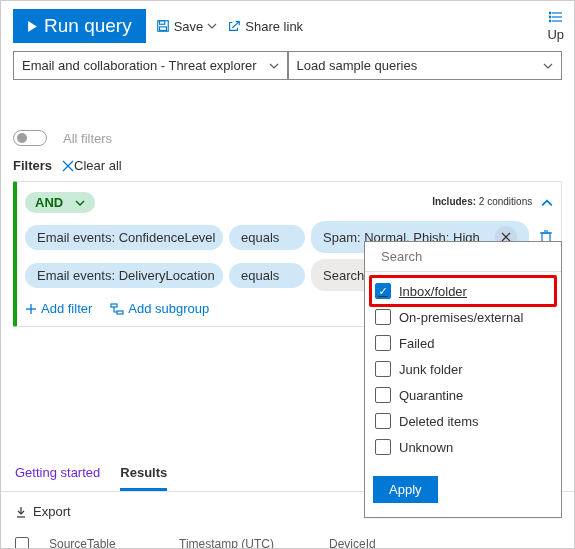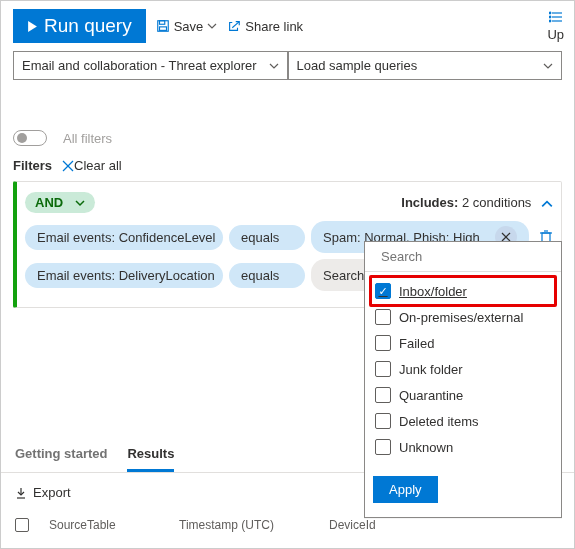--- a/index.html
+++ b/index.html
@@ -14,35 +14,35 @@
   .selectbox { flex: 1; border: 1px solid #8a8886; padding: 6px 8px; display: flex; justify-content: space-between; align-items: center; cursor: pointer; background: #fff; }
   .toggle-row { padding: 4px 12px 12px 12px; display: flex; align-items: center; gap: 16px; color: #a19f9d; margin-top: 36px; }
   .toggle { width: 34px; height: 16px; border: 1px solid #a19f9d; border-radius: 10px; position: relative; background: #fff; }
   .toggle::after { content:""; width:10px; height:10px; background:#a19f9d; border-radius:50%; position:absolute; top:2px; left:3px; }
   .filters-row { padding: 0 12px 8px 12px; display: flex; align-items: center; gap: 10px; }
   .filters-row b { font-weight: 600; }
   .clear { display: flex; align-items: center; cursor: pointer; }
   .filter-block { margin: 0 12px; border: 1px solid #e1dfdd; border-left: 4px solid #13a10e; padding: 10px 8px 10px 8px; border-radius: 2px; }
   .and-row { display: flex; align-items: center; justify-content: space-between; margin-bottom: 8px; }
   .and-pill { background: #caead8; color: #0b6a0b; border-radius: 12px; padding: 3px 10px; display: inline-flex; align-items: center; gap: 12px; font-weight: 600; }
-  .includes { font-size: 13px; }
+  .includes { font-size: 10px; }
   .includes b { font-weight: 600; }
   .cond-row { display: flex; align-items: center; gap: 6px; margin-bottom: 6px; }
   .pill { background: #d0e7f8; border-radius: 14px; padding: 5px 12px; white-space: nowrap; font-size: 13px; }
   .pill-field { width: 198px; }
   .pill-op { width: 76px; }
   .pill-val { flex: 1; display: flex; justify-content: space-between; align-items: center; min-width: 0; }
   .pill-val span { overflow: hidden; text-overflow: ellipsis; white-space: nowrap; }
   .pill-search { background: #edebe9; }
   .xbtn { width: 22px; height: 22px; border-radius: 50%; background: #c7d8ec; display:flex; align-items:center; justify-content:center; margin-left: 4px; flex-shrink:0; cursor:pointer; }
   .trash { color: #0078d4; margin-left: 4px; cursor:pointer; flex-shrink:0; }
   .addrow { display: flex; gap: 18px; margin-top: 10px; }
   .addlink { color: #0078d4; display: flex; align-items: center; gap: 4px; cursor: pointer; }
   .tabs { display: flex; gap: 20px; padding: 18px 14px 0 14px; border-bottom: 1px solid #e1dfdd; margin-top: 120px; }
-  .tab { padding-bottom: 8px; cursor: pointer; color: #737373; font-weight: bold; }
+  .tab { padding-bottom: 8px; cursor: pointer; color: #6d28d9; }
   .tab.active { color: #323130; font-weight: 600; border-bottom: 3px solid #0078d4; }
   .export-row { padding: 12px 14px; display: flex; align-items: center; gap: 6px; color: #323130; cursor: pointer; }
   .table-head { display: flex; align-items: center; padding: 6px 14px; gap: 20px; color: #605e5c; font-size: 12px; }
   .table-head .col { font-weight: 400; }
   .checkbox-sm { width: 14px; height: 14px; border: 1px solid #605e5c; border-radius: 2px; }
   .popup { position: absolute; right: 12px; top: 240px; width: 198px; background: #fff; border: 1px solid #8a8886; z-index: 5; box-shadow: 0 1px 0 rgba(0,0,0,0.04); }
   .popup-search { padding: 6px 8px; border-bottom: 1px solid #e1dfdd; display:flex; align-items:center; gap:6px; color:#0078d4; }
   .popup-search input { border:none; outline:none; flex:1; font-size:13px; color:#323130; }
   .popup-opts { padding: 6px 8px; }
   .opt { display:flex; align-items:center; gap:8px; padding:5px 2px; cursor:pointer; }
@@ -181,20 +181,37 @@
     </div>
     <div class="trash">
       <svg width="14" height="14" viewBox="0 0 14 14" fill="none" stroke="#0078d4" stroke-width="1.2">
             <rect x="3" y="4" width="8" height="9"></rect>
             <line x1="1" y1="4" x2="13" y2="4"></line>
             <line x1="5" y1="2" x2="9" y2="2"></line>
           </svg>
     </div>
   </div>
 
+  <div class="addrow">
+    <div class="addlink">
+      <svg width="12" height="12" viewBox="0 0 12 12">
+            <line x1="6" y1="1" x2="6" y2="11" stroke="#0078d4" stroke-width="1.3"></line>
+            <line x1="1" y1="6" x2="11" y2="6" stroke="#0078d4" stroke-width="1.3"></line>
+          </svg>
+      <span>Add filter</span>
+    </div>
+    <div class="addlink">
+      <svg width="14" height="12" viewBox="0 0 14 12" fill="none" stroke="#0078d4" stroke-width="1.2">
+            <rect x="1" y="1" width="6" height="3"></rect>
+            <rect x="7" y="8" width="6" height="3"></rect>
+            <path d="M4 4 L4 9 L7 9"></path>
+          </svg>
+      <span>Add subgroup</span>
+    </div>
+  </div>
 </div>
 
 <div class="tabs">
   <div class="tab">Getting started</div>
   <div class="tab active">Results</div>
 </div>
 
 <div class="export-row">
   <svg width="12" height="12" viewBox="0 0 12 12" fill="none" stroke="#323130" stroke-width="1.2">
         <line x1="6" y1="1" x2="6" y2="8"></line>

